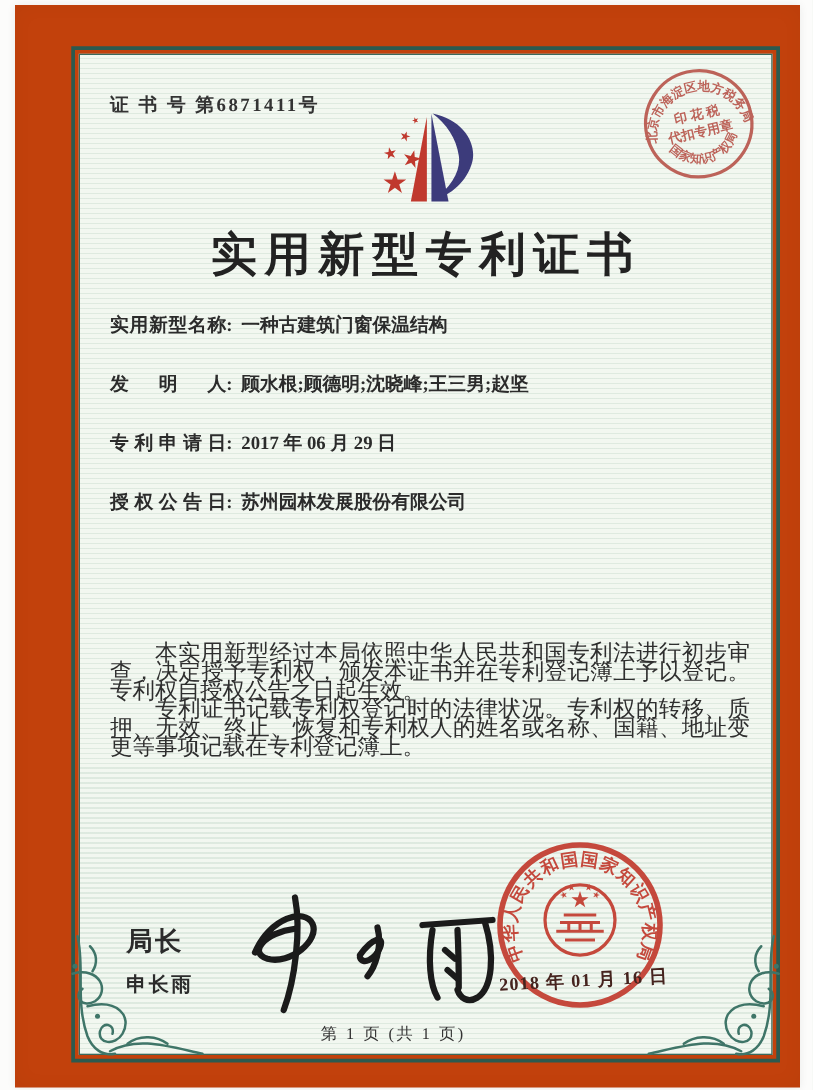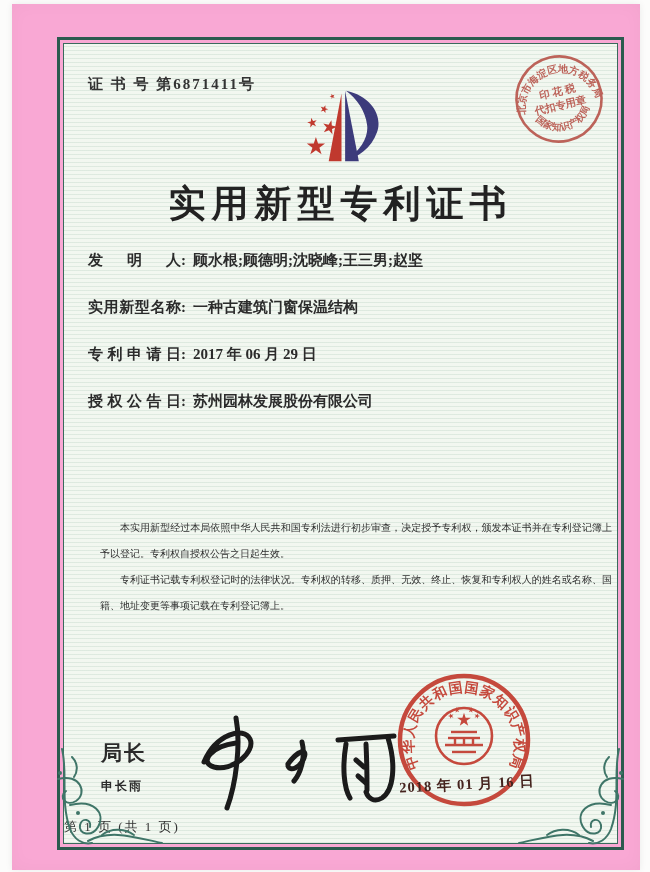--- a/index.html
+++ b/index.html
@@ -6,21 +6,21 @@
   html,body { width:650px; height:872px; }
   body {
     position:relative;
     background:#fcfcfb;
     font-family:"Liberation Serif", serif;
     color:#2b2b2b;
     overflow:hidden;
   }
   .paper {
     position:absolute; inset:4px 10px 2px 12px;
-    background:#f9a8d4;
+    background:#c2410c;
     box-shadow:0 0 7px rgba(0,0,0,.07), inset 0 0 18px rgba(0,0,0,.03);
   }
   .frame {
     position:absolute; left:51px; top:39px; width:555px; height:801px;
     border:1.5px solid #3a6a5d;
     outline:3px solid #2c5a4f;
     outline-offset:3px;
     background-color:#f2f7f0;
     background-image:repeating-linear-gradient(0deg,
       rgba(122,168,142,.17) 0px, rgba(122,168,142,.17) 1px,
@@ -41,38 +41,38 @@
     letter-spacing:6px; color:#222;
   }
   .fields { position:absolute; left:24px; top:207px; right:30px; }
   .field-row { height:22px; margin-bottom:25px; font-size:15px; font-weight:600; white-space:nowrap; }
   .flabel {
     display:inline-block; width:93px;
     text-align:justify; text-align-last:justify;
   }
   .fcolon { display:inline-block; margin-right:7px; }
   .body-text {
-    position:absolute; left:36px; top:471px; width:512px;
-    font-size:10px; line-height:26px; text-align:justify;
+    position:absolute; left:24px; top:471px; width:512px;
+    font-size:18px; line-height:15px; text-align:justify;
     color:#2e2e2e; font-weight:500;
   }
   .body-text p { text-indent:2em; }
   .signer { position:absolute; left:37px; top:695px; font-family:"Liberation Sans",sans-serif; }
   .signer-title { font-size:21px; font-weight:700; letter-spacing:2px; }
-  .signer-name  { font-size:12px; font-weight:700; letter-spacing:2px; margin-top:11px; }
+  .signer-name  { font-size:16px; font-weight:700; letter-spacing:2px; margin-top:11px; }
   .signature { position:absolute; left:106px; top:662px; width:235px; height:112px; }
   .seal { position:absolute; left:330px; top:626px; width:140px; height:140px; opacity:.92; }
   .seal-date {
     position:absolute; left:323px; top:731px; width:160px;
     text-align:center; font-size:14.5px; font-weight:700;
     color:#45231e; letter-spacing:1px; transform:rotate(-3deg);
   }
   .footer-page {
     position:absolute; left:0; right:52px; top:774px;
-    text-align:left; font-size:13px; letter-spacing:2px; color:#333;
+    text-align:center; font-size:13px; letter-spacing:2px; color:#333;
   }
   .flourish { position:absolute; width:116px; height:112px; }
   .flourish.left  { left:-16px; bottom:-12px; }
   .flourish.right { right:-16px; bottom:-12px; transform:scaleX(-1); }
   svg text { font-family:"Liberation Serif", serif; }
 </style>
 </head>
 <body>
 
 <svg width="0" height="0" style="position:absolute" aria-hidden="true">
@@ -110,24 +110,24 @@
         <textPath href="#taxbot" startOffset="50%" text-anchor="middle">国家知识产权局</textPath>
       </text>
       <text x="46" y="42" font-size="10.5" fill="#b44a40" font-weight="700" text-anchor="middle">印 花 税</text>
       <text x="46" y="56" font-size="10.5" fill="#b44a40" font-weight="700" text-anchor="middle">代扣专用章</text>
     </svg>
 
     <div class="title">实用新型专利证书</div>
 
     <div class="fields">
       <div class="field-row">
+        <span class="flabel">实用新型名称</span><span class="fcolon">:</span><span>一种古建筑门窗保温结构</span>
+      </div>
+      <div class="field-row">
         <span class="flabel">发明人</span><span class="fcolon">:</span><span>顾水根;顾德明;沈晓峰;王三男;赵坚</span>
-      </div>
-      <div class="field-row">
-        <span class="flabel">实用新型名称</span><span class="fcolon">:</span><span>一种古建筑门窗保温结构</span>
       </div>
       <div class="field-row">
         <span class="flabel">专利申请日</span><span class="fcolon">:</span><span>2017 年 06 月 29 日</span>
       </div>
       <div class="field-row">
         <span class="flabel">授权公告日</span><span class="fcolon">:</span><span>苏州园林发展股份有限公司</span>
       </div>
     </div>
 
     <div class="body-text">

